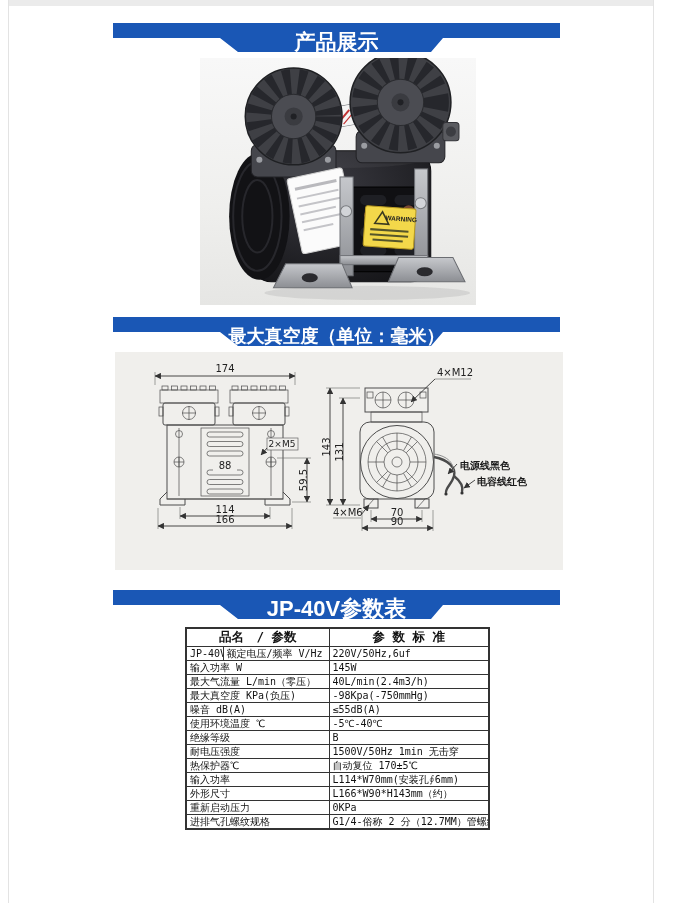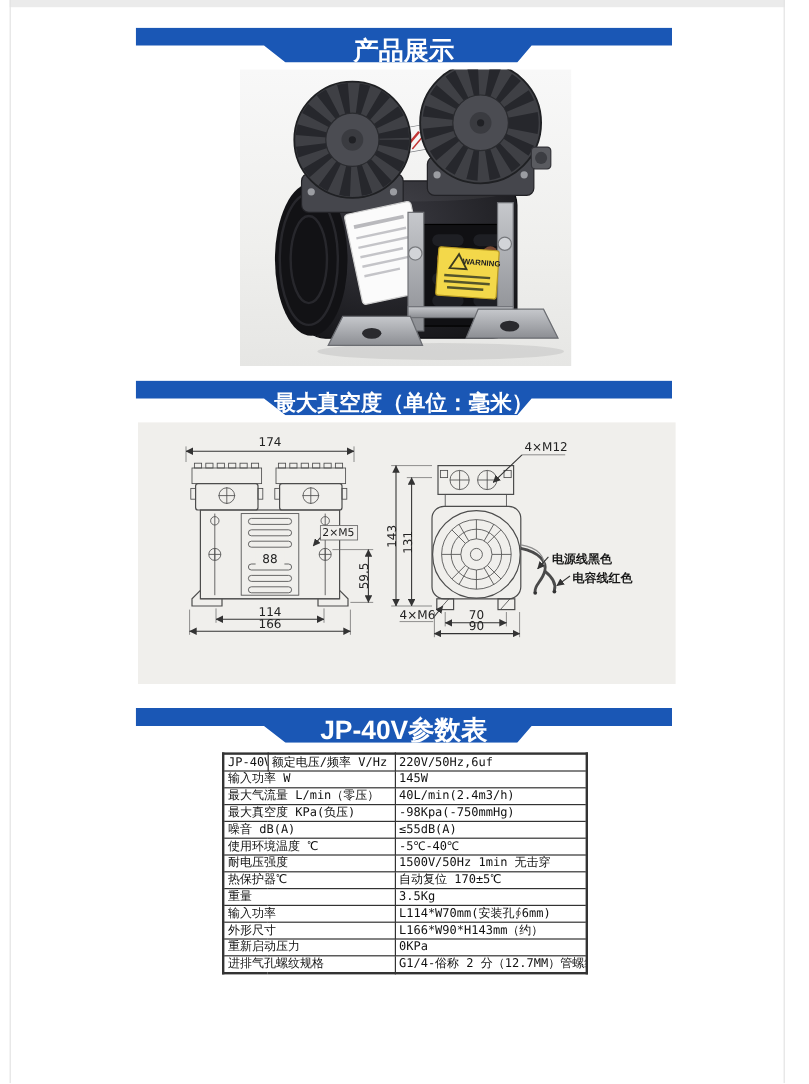--- a/index.html
+++ b/index.html
@@ -327,20 +327,24 @@
   </div>
 
   <div class="spec-wrap">
     <table class="spec">
       <colgroup>
           <col style="width:37px">
           <col style="width:106px">
           <col style="width:160px">
         </colgroup>
       <tbody>
+          <tr class="hd">
+        <th colspan="2">品名　/ 参数</th>
+        <th>参 数 标 准</th>
+      </tr>
       <tr>
         <td>JP-40V</td>
         <td>额定电压/频率 V/Hz</td>
         <td>220V/50Hz,6uf</td>
       </tr>
       </tbody>
         <tbody>
           <tr>
             <td colspan="2">输入功率 W</td>
             <td>145W</td>
@@ -355,32 +359,32 @@
           </tr>
           <tr>
             <td colspan="2">噪音 dB(A)</td>
             <td>≤55dB(A)</td>
           </tr>
           <tr>
             <td colspan="2">使用环境温度 ℃</td>
             <td>-5℃-40℃</td>
           </tr>
           <tr>
+            <td colspan="2">绝缘等级</td>
+            <td>B</td>
+          </tr>
+          <tr>
             <td colspan="2">耐电压强度</td>
             <td>1500V/50Hz 1min 无击穿</td>
           </tr>
           <tr>
             <td colspan="2">热保护器℃</td>
             <td>自动复位 170±5℃</td>
           </tr>
           <tr>
-            <td colspan="2">重量</td>
-            <td>3.5Kg</td>
-          </tr>
-          <tr>
             <td colspan="2">输入功率</td>
             <td>L114*W70mm(安装孔∮6mm)</td>
           </tr>
           <tr>
             <td colspan="2">外形尺寸</td>
             <td>L166*W90*H143mm（约）</td>
           </tr>
           <tr>
             <td colspan="2">重新启动压力</td>
             <td>0KPa</td>

